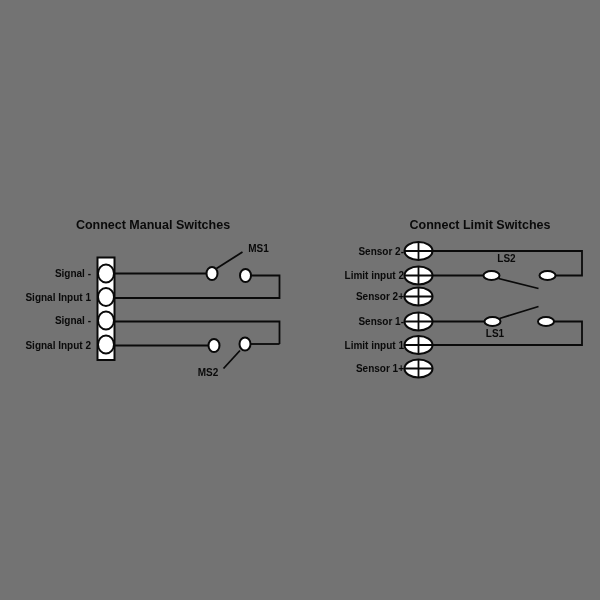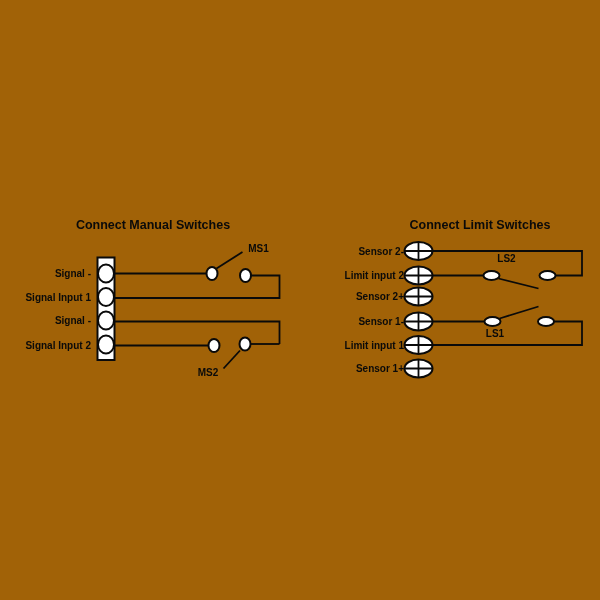--- a/index.html
+++ b/index.html
@@ -7,21 +7,21 @@
     padding: 0;
     width: 600px;
     height: 600px;
     background: #ffffff;
     font-family: "Liberation Sans", sans-serif;
   }
   .stage {
     position: relative;
     width: 600px;
     height: 600px;
-    background: #a16207;
+    background: #737373;
     overflow: hidden;
   }
   svg { display: block; }
   .title-text {
     font-family: "Liberation Sans", sans-serif;
     font-size: 12.5px;
     font-weight: bold;
     fill: #0a0a0a;
   }
   .label-text {

